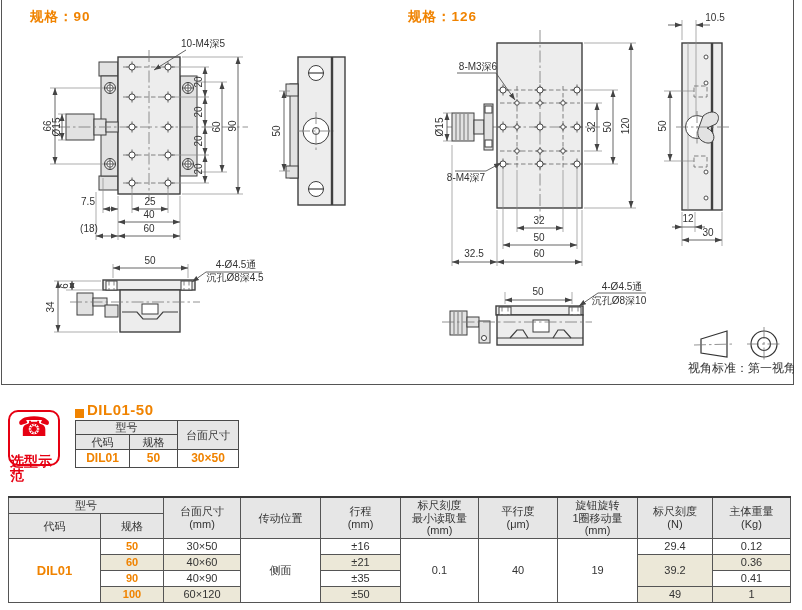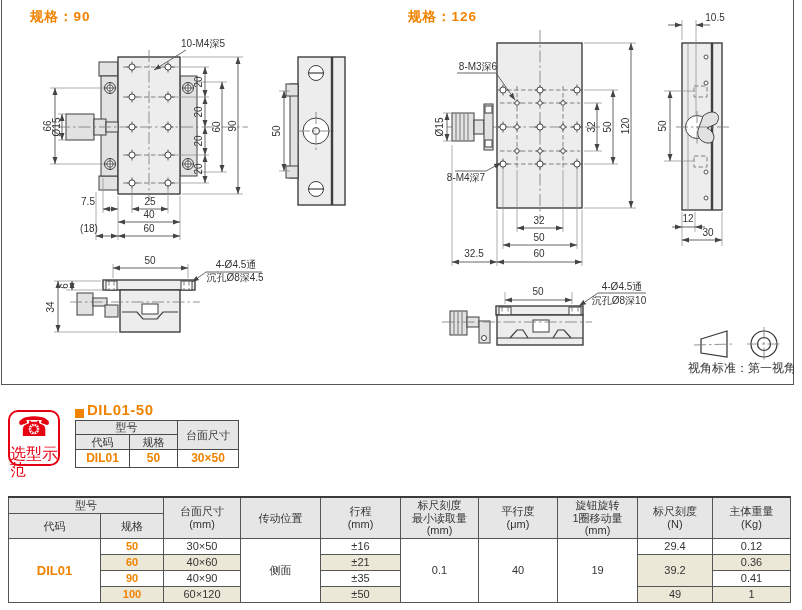--- a/index.html
+++ b/index.html
@@ -23,21 +23,21 @@
   .ext{stroke:#8a8a8a;stroke-width:0.7;fill:none;}
   .cl{stroke:#777;stroke-width:0.8;fill:none;stroke-dasharray:12 3 2.5 3;}
   .dash{stroke:#666;stroke-width:0.8;fill:none;stroke-dasharray:4.5 2.5;}
   .thick{stroke:#3f3f3f;stroke-width:2.4;}
   .knurl{stroke:#777;stroke-width:1;}
   
   .badge{position:absolute;left:8px;top:410px;width:52px;height:56px;border:2px solid #E60012;
          border-radius:10px;background:#fff;display:flex;flex-direction:column;align-items:center;
          justify-content:flex-start;box-sizing:border-box;}
   .badge .ph{font-size:27px;line-height:30px;color:#E60012;}
-  .badge .bl{font-size:16px;font-weight:normal;color:#E60012;line-height:1;margin-top:4px;}
+  .badge .bl{font-size:14px;font-weight:bold;color:#E60012;line-height:1;margin-top:12px;}
   .sel-title{position:absolute;left:75px;top:402px;height:16px;display:flex;align-items:flex-end;}
   .sel-title .sq{width:9px;height:9px;background:#F08300;margin-right:3px;}
   .sel-title .tt{font-size:15px;font-weight:bold;color:#F08300;letter-spacing:0.5px;}
   table{border-collapse:collapse;}
   .sel-table{position:absolute;left:75px;top:420px;table-layout:fixed;
              border:1.5px solid #4a4a4a;font-size:11px;}
   .sel-table th,.sel-table td{border:1px solid #4a4a4a;text-align:center;padding:0;line-height:1.1;}
   .sel-table th{background:#e6e6e6;font-weight:normal;color:#333;}
   .sel-table .vals td{background:#fff;color:#F08300;font-weight:bold;font-size:12px;height:17px;}
   

